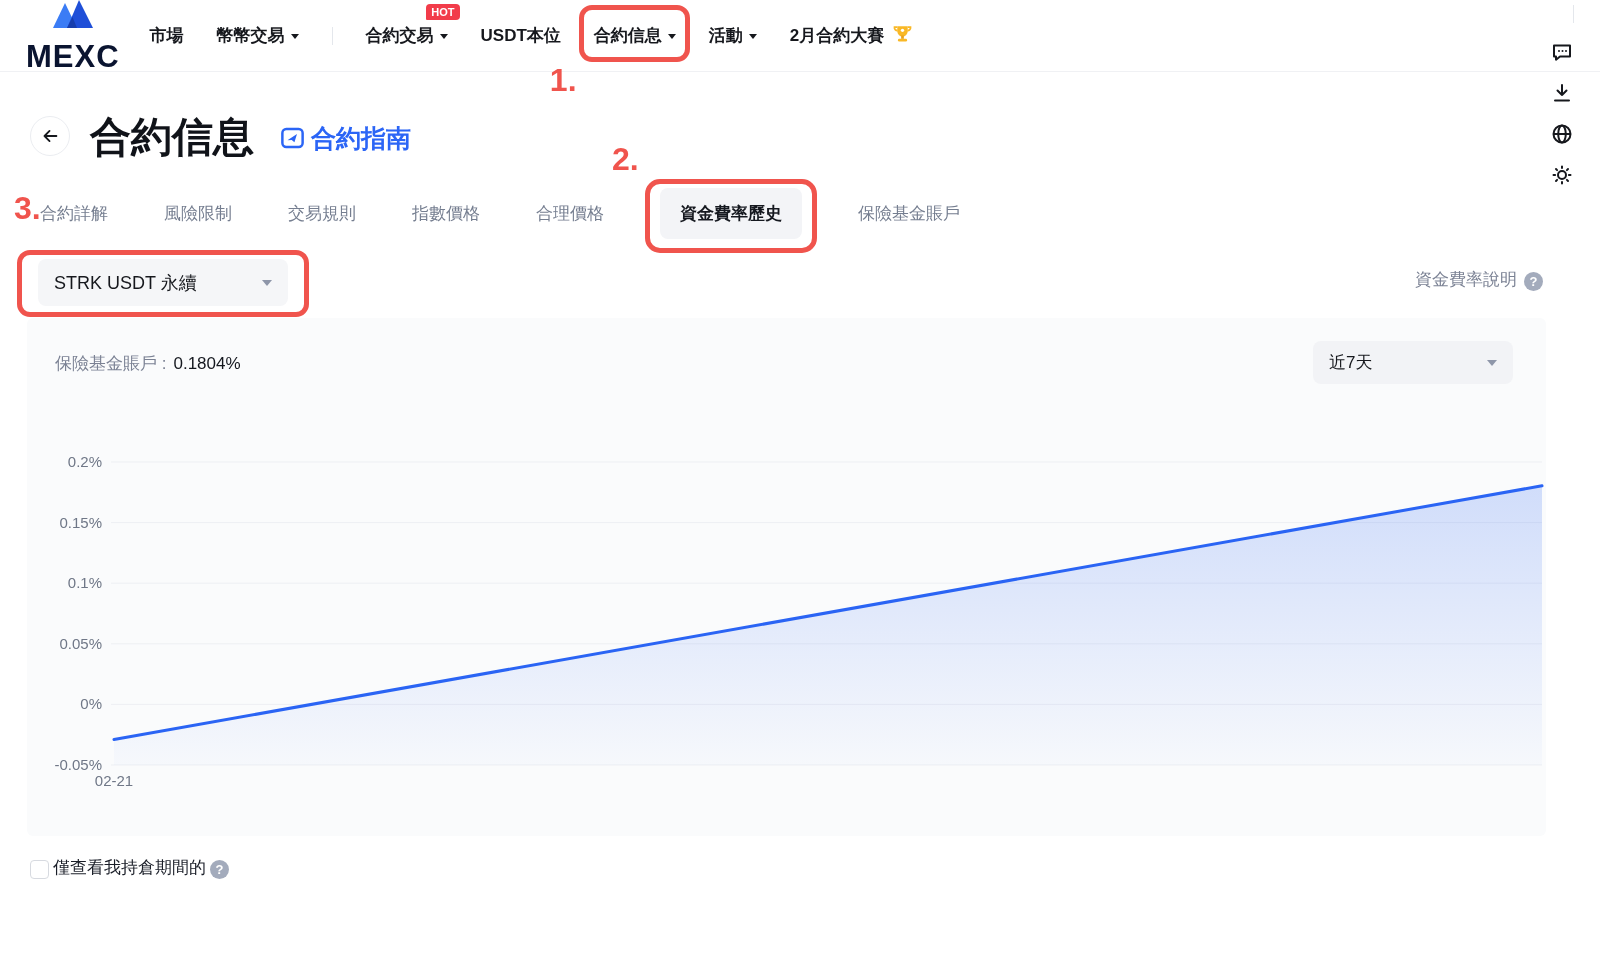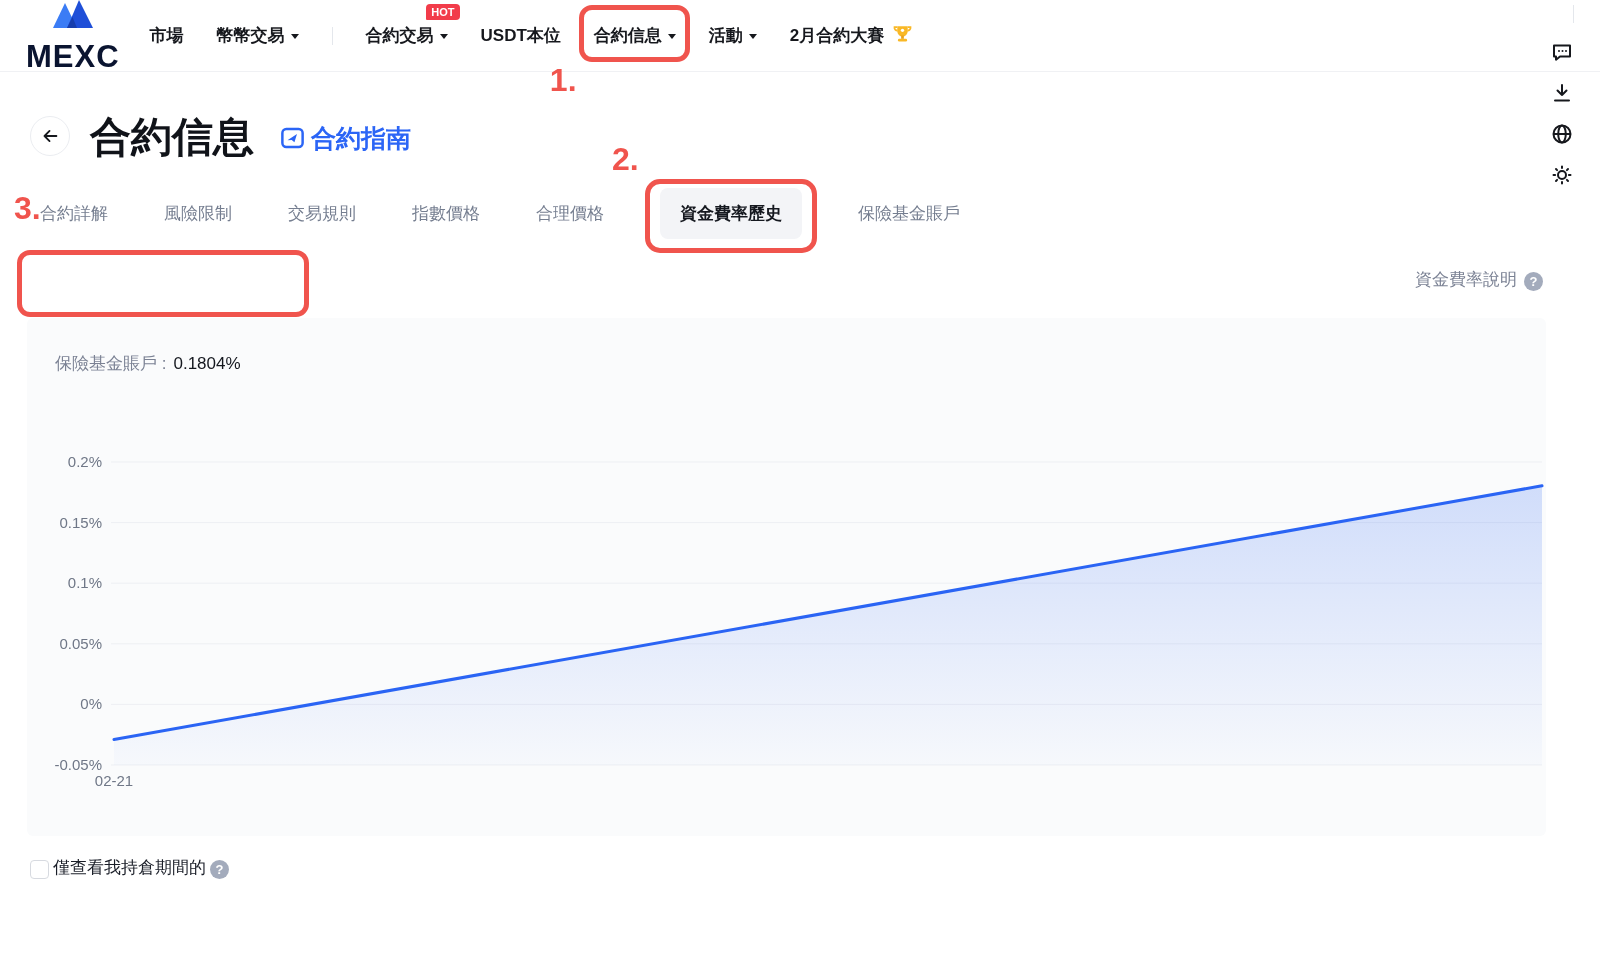--- a/index.html
+++ b/index.html
@@ -198,20 +198,24 @@
     <span class="tab">指數價格</span>
     <span class="tab">合理價格</span>
     <span class="tab active">
       <span>資金費率歷史</span>
       <span class="red-box box2"></span>
       <span class="red-num num2">2.</span>
     </span>
     <span class="tab">保險基金賬戶</span>
   </div>
 
+  <div class="contract-select">
+    <span class="lbl">STRK USDT 永續</span>
+    <i class="sel-caret"></i>
+  </div>
   <span class="red-box box3"></span>
 
   <a class="help-link">
     <span>資金費率說明</span>
     <span class="qmark">?</span>
   </a>
 
   <section class="card">
     <svg id="chart-svg" width="1519" height="518">
         <defs>
@@ -233,20 +237,24 @@
         <line x1="84" x2="1515" y1="447.0" y2="447.0" stroke="#edeff3" stroke-width="1"></line>
         <text class="tick" x="75" y="452" text-anchor="end">-0.05%</text>
         <polygon fill="url(#ag)" points="87.0,421.5 1515.0,167.8 1515,447 87,447"></polygon>
         <polyline fill="none" stroke="#2a64f4" stroke-width="3" stroke-linecap="round" points="87.0,421.5 1515.0,167.8"></polyline>
         <text class="tick" x="87" y="468" text-anchor="middle">02-21</text>
       </svg>
     <div class="rate-row">
       <span class="rate-label">保險基金賬戶 :</span>
       <span class="rate-value">0.1804%</span>
     </div>
+    <div class="range-select">
+      <span>近7天</span>
+      <i class="sel-caret"></i>
+    </div>
   </section>
 
   <div class="filter-row">
     <span class="checkbox"></span>
     <span class="filter-label">僅查看我持倉期間的</span>
     <span class="qmark">?</span>
   </div>
 
 
 </div>

